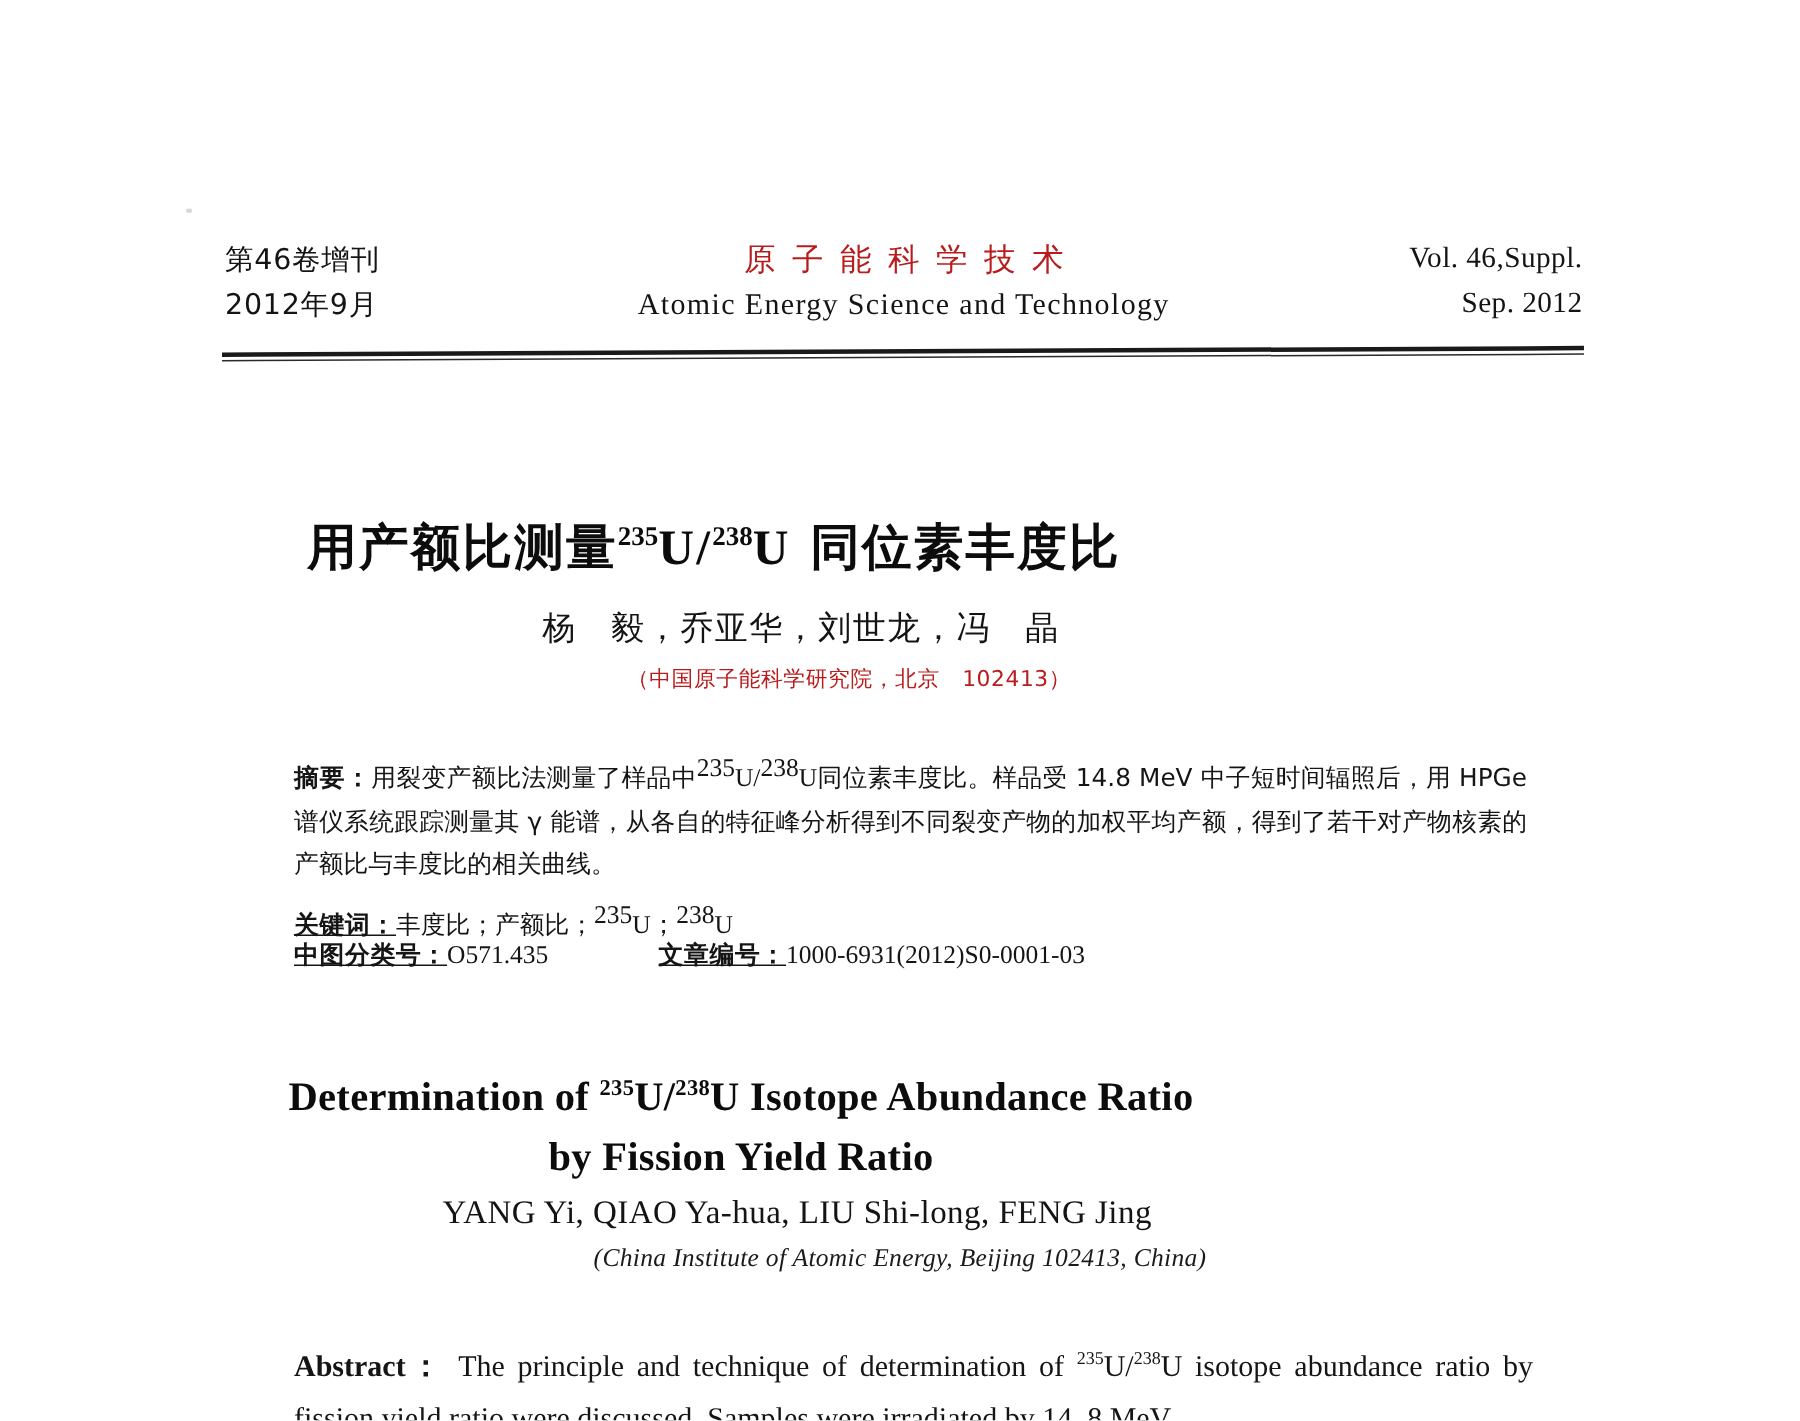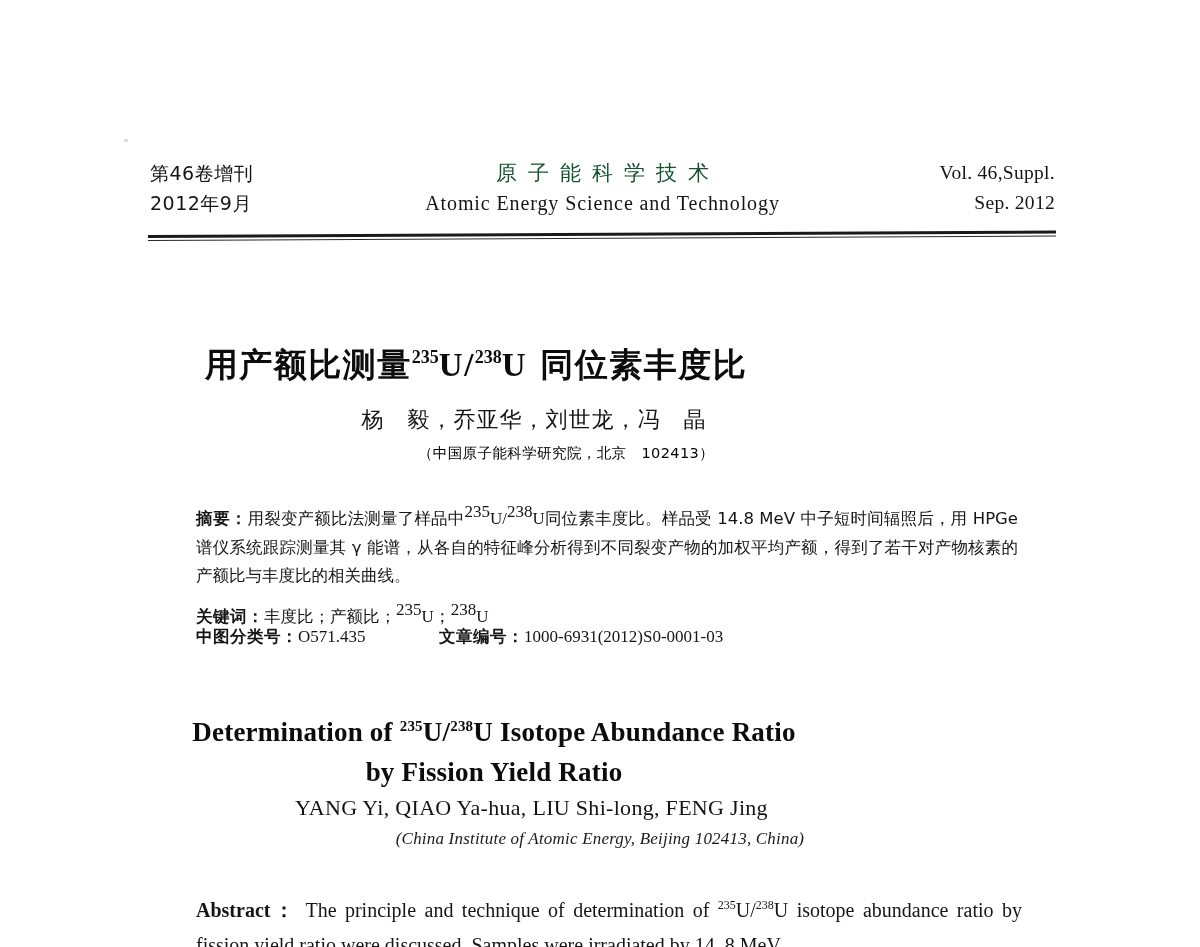--- a/index.html
+++ b/index.html
@@ -60,21 +60,21 @@
     color: #141414;
     white-space: nowrap;
   }
 
   .mast-journal-cn {
     font-family: "DejaVu Sans", "Liberation Sans", sans-serif;
     font-size: 21px;
     line-height: 30px;
     letter-spacing: 11px;
     padding-left: 11px;
-    color: #14532d;
+    color: #b91c1c;
     white-space: nowrap;
   }
 
   .mast-journal-en {
     font-family: "Liberation Serif", "DejaVu Serif", serif;
     font-size: 20px;
     line-height: 31px;
     letter-spacing: .9px;
     color: #141414;
     white-space: nowrap;
@@ -151,21 +151,21 @@
 
   .affil-cn {
     position: absolute;
     left: 0; top: 442px;
     width: 1132px;
     text-align: center;
     font-family: "DejaVu Sans", "Liberation Sans", sans-serif;
     font-size: 14.5px;
     line-height: 22px;
     letter-spacing: .4px;
-    color: #000000;
+    color: #b91c1c;
   }
 
   
   .abstract-cn {
     position: absolute;
     left: 196px;
     top: 498px;
     width: 822px;
     font-family: "DejaVu Sans", "Liberation Sans", sans-serif;
     font-size: 16.5px;
@@ -194,21 +194,21 @@
     left: 196px;
     width: 822px;
     font-family: "DejaVu Sans", "Liberation Sans", sans-serif;
     font-size: 16.5px;
     line-height: 28px;
     color: #151515;
   }
   .meta-kw   { top: 596px; }
   .meta-clc  { top: 623px; display: flex; }
 
-  .meta-cn .lbl { font-weight: 700; letter-spacing: .5px; }
+  .meta-cn .lbl { font-weight: 700; letter-spacing: .5px; text-decoration: underline; }
 
   .clc-a { width: 243px; }
   .clc-b { width: 180px; }
   .clc-c { flex: 1 1 auto; }
 
   
   .title-en {
     position: absolute;
     left: 0; top: 684px;
     width: 988px;

